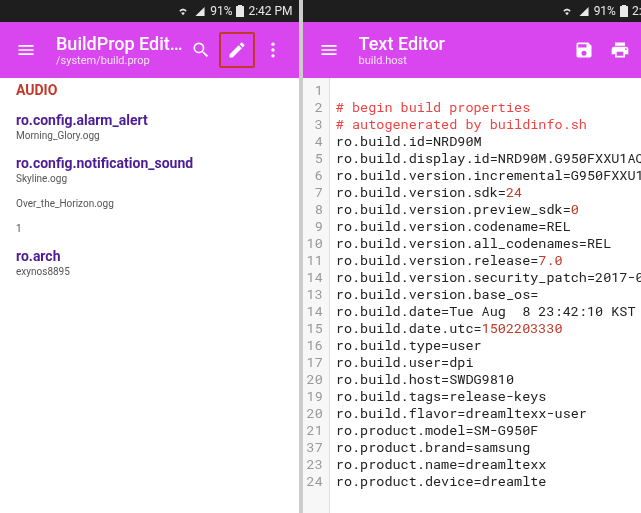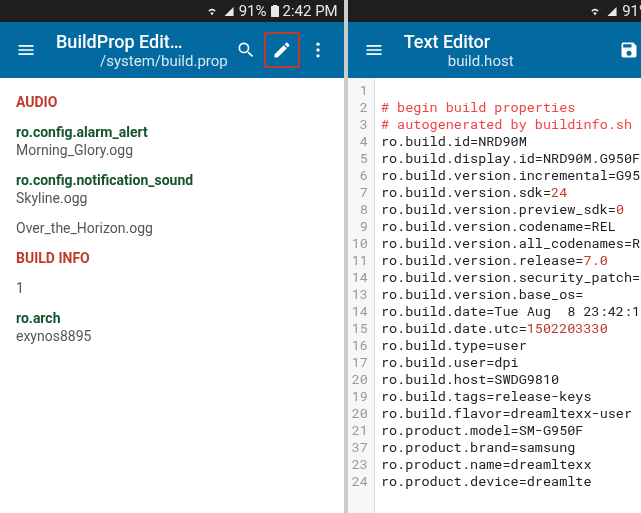--- a/index.html
+++ b/index.html
@@ -21,88 +21,87 @@
 .pane:last-child { border-right: none; }
 
 
 .statusbar {
   height: 22px;
   background: #1e1e1e;
   color: #e8e8e8;
   display: flex;
   align-items: center;
   justify-content: flex-end;
-  font-size: 15px;
+  font-size: 12px;
   padding: 0 6px;
   gap: 4px;
 }
 .sb-icon { display: inline-flex; }
 
 
 .appbar {
   height: 56px;
-  background: #0369a1;
+  background: #d946ef;
   color: #fff;
   display: flex;
   align-items: center;
   padding: 0 8px;
 }
 .appbar .title-block {
   flex: 1;
   margin-left: 12px;
   overflow: hidden;
 }
 .appbar .title {
   font-size: 18px;
   font-weight: 500;
   white-space: nowrap;
   overflow: hidden;
   text-overflow: ellipsis;
 }
 .appbar .subtitle {
-  font-size: 15px;
+  font-size: 11px;
   opacity: 0.85;
-  margin-left: 44px;
 }
 .appbar .icon-btn {
   width: 36px;
   height: 36px;
   display: flex;
   align-items: center;
   justify-content: center;
   cursor: pointer;
 }
 .highlight-box {
   border: 2px solid #c0392b;
   border-radius: 2px;
 }
 
 
 .left-content {
   flex: 1;
   overflow-y: auto;
-  padding: 12px 16px;
+  padding: 0 16px;
 }
 .section-header {
   color: #c0392b;
   font-weight: 700;
   font-size: 14px;
   margin: 12px 0 8px;
 }
 .section-header:first-child { margin-top: 4px; }
 .prop-item {
   margin: 14px 0;
 }
 .prop-key {
   font-weight: 700;
   font-size: 14px;
-  color: #14532d;
+  color: #4c1d95;
 }
 .prop-val {
-  font-size: 14px;
+  font-size: 10px;
   color: #555;
   margin-top: 2px;
 }
 
 
 .editor {
   flex: 1;
   display: flex;
   overflow-y: auto;
   font-family: "Roboto Mono", Menlo, monospace;
@@ -188,21 +187,20 @@
         <div class="prop-key">ro.config.alarm_alert</div>
         <div class="prop-val">Morning_Glory.ogg</div>
       </div>
       <div class="prop-item">
         <div class="prop-key">ro.config.notification_sound</div>
         <div class="prop-val">Skyline.ogg</div>
       </div>
       <div class="prop-item">
         <div class="prop-val">Over_the_Horizon.ogg</div>
       </div>
-      <div class="section-header">BUILD INFO</div>
       <div class="prop-item">
         <div class="prop-val">1</div>
       </div>
       <div class="prop-item">
         <div class="prop-key">ro.arch</div>
         <div class="prop-val">exynos8895</div>
       </div>
     </div>
 </div>
 

